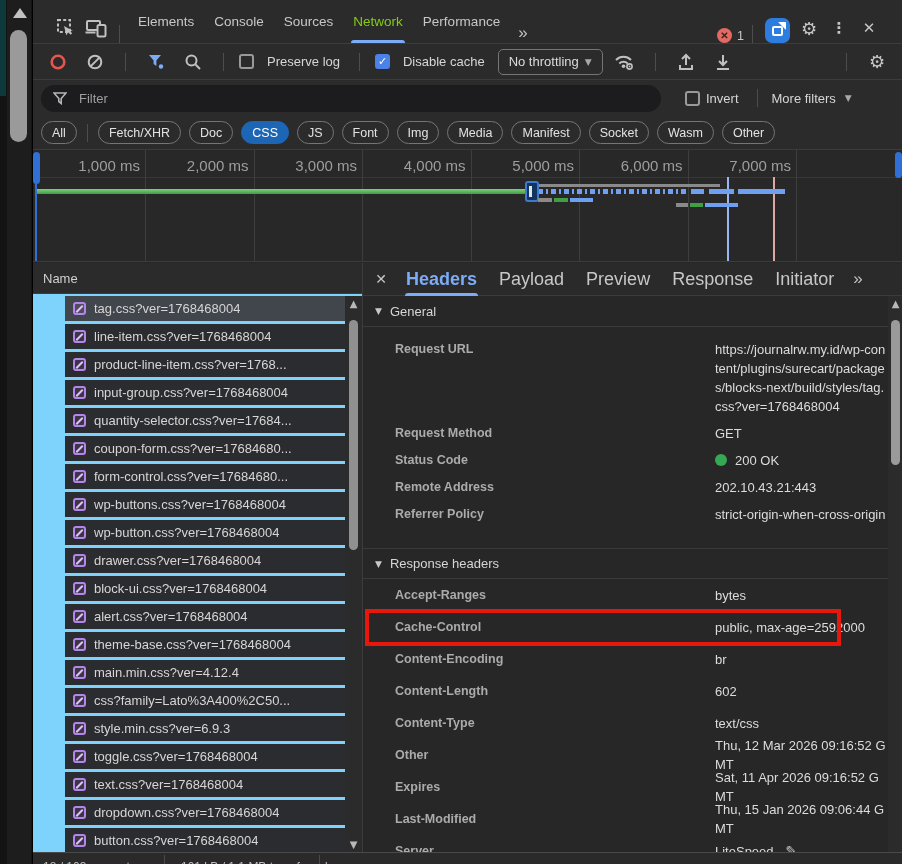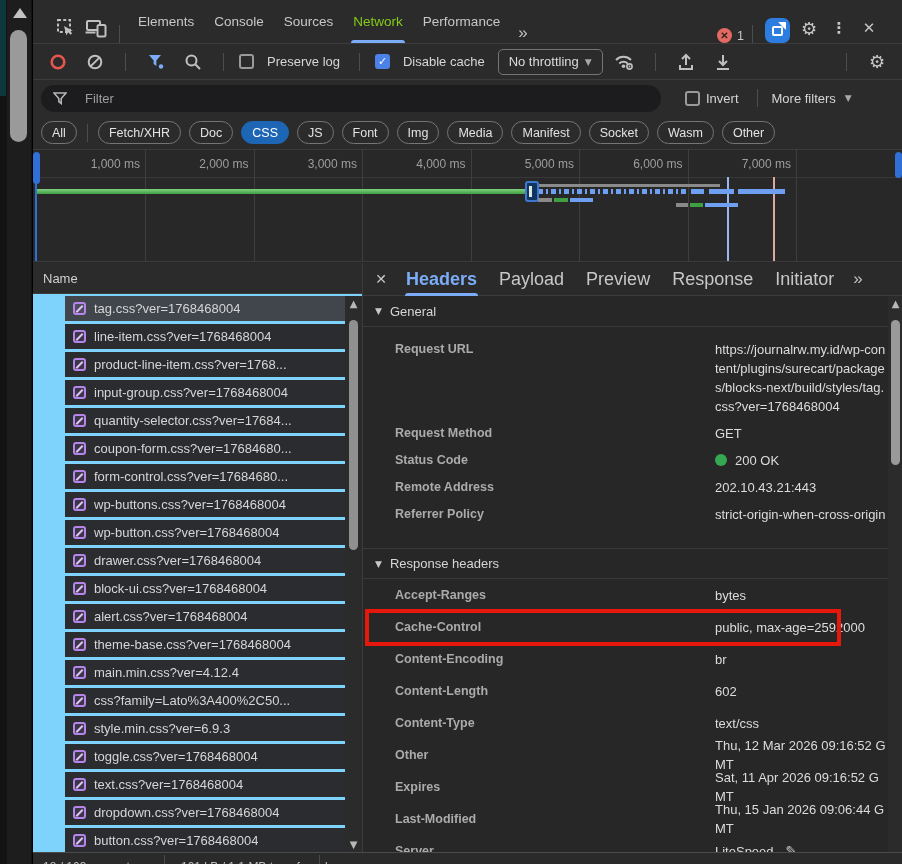--- a/index.html
+++ b/index.html
@@ -54,38 +54,38 @@
                 line-height:12px; text-align:center; font-weight:700;
                 font-family:"DejaVu Sans",sans-serif; }
   .cb-label { color:#d6d6d6; margin:0 4px 0 6px; white-space:nowrap; }
   .throttle { height:26px; border:1px solid #757575; border-radius:5px; display:flex;
               align-items:center; padding:0 10px; gap:6px; color:#dcdcdc; margin-left:2px; }
   .caret { font-size:9px; color:#a8a8a8; font-family:"DejaVu Sans",sans-serif; }
 
   
   .filter-row { height:36px; display:flex; align-items:center; padding:0 8px; background:#2b2b2b; }
   .filter-pill { width:620px; height:27px; border-radius:14px; background:#1c1c1e;
-                 display:flex; align-items:center; padding:0 12px; gap:18px; flex:none; }
+                 display:flex; align-items:center; padding:0 12px; gap:12px; flex:none; }
   .filter-pill input { flex:1; background:transparent; border:none; outline:none; color:#ddd;
                        font-size:13px; font-family:inherit; }
   .filter-pill input::placeholder { color:#9e9e9e; }
   .filter-row .gap { width:24px; flex:none; }
 
   
   .chips-row { height:34px; display:flex; align-items:center; gap:8px; padding:0 8px;
                background:#2b2b2b; border-bottom:1px solid #3c3c3c; }
   .chip { height:23px; padding:0 10px; border:1px solid #757575; border-radius:12px;
           display:flex; align-items:center; color:#e2e2e2; font-size:12.5px; white-space:nowrap; }
   .chip.active { background:#1d65b5; border-color:#1d65b5; color:#fff; }
 
   
   .timeline { position:relative; height:112px; background:#282828; border-bottom:1px solid #3c3c3c; overflow:hidden; }
   .gline { position:absolute; top:0; bottom:0; width:1px; background:#3e3e3e; }
   .ruler-line { position:absolute; left:0; right:0; top:27px; height:1px; background:#383838; }
-  .tick { position:absolute; top:7px; width:100px; text-align:right; color:#9e9e9e; font-size:12px; }
+  .tick { position:absolute; top:7px; width:100px; text-align:right; color:#9e9e9e; font-size:15px; }
   .tl-green { position:absolute; left:4px; top:39px; width:492px; height:5px;
               background:linear-gradient(#7ed07e,#3f9f42); }
   .tl-marker { position:absolute; left:492px; top:31px; width:14px; height:21px; background:#10365f;
                border:2px solid #3f78d1; border-radius:3px; }
   .tl-marker::after { content:""; position:absolute; left:2px; top:3px; width:3px; height:11px; background:#dfe8df; }
   .tl-gray { position:absolute; left:505px; top:34px; width:182px; height:3px; background:#8a8a8a; }
   .tl-dash { position:absolute; top:39px; height:5px;
              background:repeating-linear-gradient(90deg,#6f9ff0 0 5px,transparent 5px 8px,#6f9ff0 8px 10px,transparent 10px 13px); }
   .tl-blue { position:absolute; top:39px; height:5px; background:#6f9ff0; }
   .tl-sub-gray { position:absolute; height:4px; background:#8a8a8a; }

